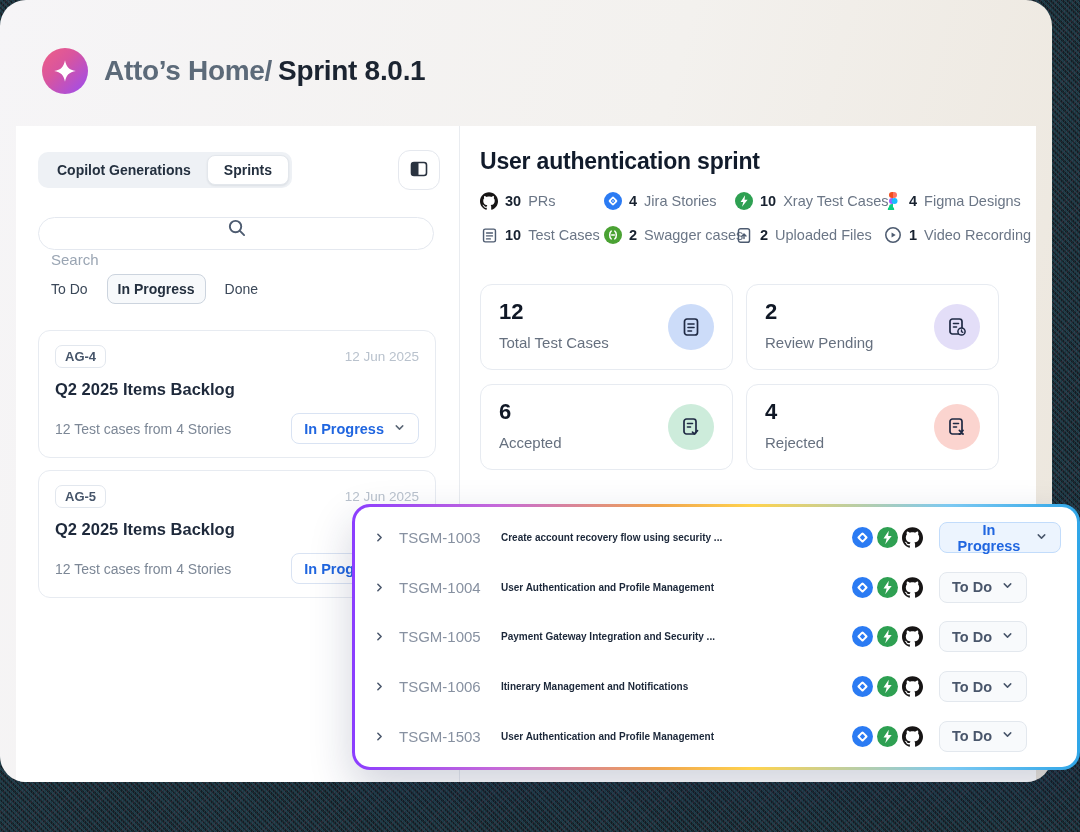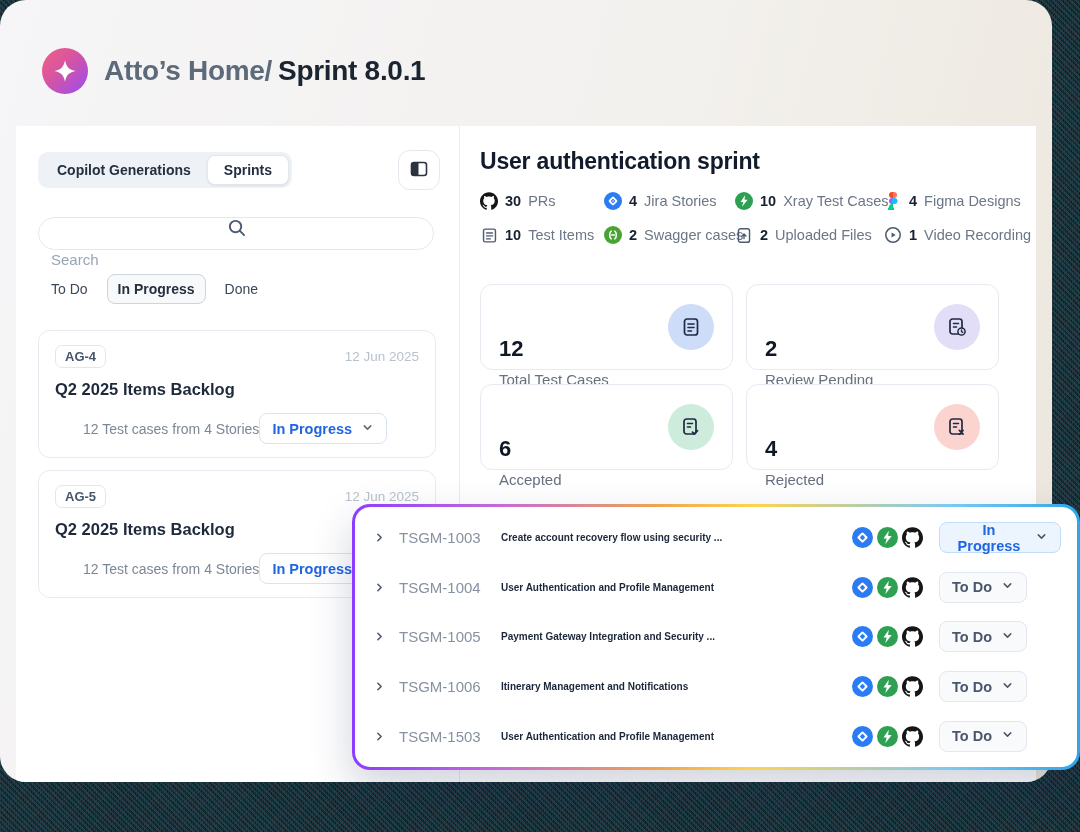--- a/index.html
+++ b/index.html
@@ -67,21 +67,21 @@
 
   .scard{
     position:absolute; left:22px; width:398px; height:128px;
     border:1px solid #e7ebf1; border-radius:12px; background:#fff; padding:14px 16px;
   }
   .scard.c1{ top:204px; } .scard.c2{ top:344px; }
   .scard-top{ display:flex; align-items:center; justify-content:space-between; }
   .badge{ font-size:13px; color:#46556a; border:1px solid #e2e7ee; border-radius:7px; padding:3px 9px; font-weight:600;}
   .date{ font-size:13.5px; color:#b9c2cd; }
   .scard-title{ font-size:16.5px; font-weight:700; color:#1e293b; margin-top:12px; }
-  .scard-bottom{ display:flex; align-items:center; margin-top:14px;margin-left:28px; }
+  .scard-bottom{ display:flex; align-items:center; justify-content:space-between; margin-top:14px; }
   .scard-sub{ font-size:14px; color:#7c8796; }
 
   .chip{ height:31px; border-radius:8px; display:inline-flex; align-items:center; gap:9px; padding:0 12px; font-size:14.5px; font-weight:700; cursor:pointer; border:1px solid transparent; background:#fff; font-family:inherit;}
   .chip.outline-blue{ border-color:#d9e3f3; color:#2066e0; background:#fff;}
   .chip.blue{ background:#ecf4fe; border-color:#c2dcfb; color:#2066e0; }
   .chip.gray{ background:#f8fafc; border-color:#e3e8ee; color:#49566b; font-weight:600;}
 
   
   .main{ flex:1; position:relative; }
   .main-title{ position:absolute; left:20px; top:22px; font-size:23px; font-weight:700; color:#111b2b; letter-spacing:-.2px;}
@@ -95,21 +95,21 @@
   .s-ico{ display:flex; width:18px; height:18px; align-items:center; justify-content:center; flex:0 0 auto;}
 
   .sumgrid{
     position:absolute; left:20px; top:158px;
     display:grid; grid-template-columns:253px 253px; grid-gap:14px 13px;
   }
   .sumcard{
     height:86px; border:1px solid #e7ebf1; border-radius:12px; background:#fff;
     padding:14px 18px; position:relative;
   }
-  .sum-value{ font-size:22px; font-weight:700; color:#101826;margin-top:37px; }
+  .sum-value{ font-size:22px; font-weight:700; color:#101826; }
   .sum-label{ font-size:15px; color:#66707f; margin-top:9px; }
   .sum-ico{
     position:absolute; right:18px; top:50%; transform:translateY(-50%);
     width:46px; height:46px; border-radius:50%; display:flex; align-items:center; justify-content:center;
   }
   .ico-blue{ background:#ccdcf9; } .ico-purple{ background:#e3def8; }
   .ico-green{ background:#cdecdb; } .ico-red{ background:#fbd4cf; }
 
   
   .overlay{
@@ -271,21 +271,21 @@
           <div class="stat">
             <span class="s-ico">
                 <svg width="17" height="17" viewBox="0 0 20 20">
                   <rect x="3" y="2.5" width="14" height="15" rx="2" fill="none" stroke="#4d5b70" stroke-width="1.7"></rect>
                   <line x1="6.5" y1="7" x2="13.5" y2="7" stroke="#4d5b70" stroke-width="1.6" stroke-linecap="round"></line>
                   <line x1="6.5" y1="10.5" x2="13.5" y2="10.5" stroke="#4d5b70" stroke-width="1.6" stroke-linecap="round"></line>
                   <line x1="6.5" y1="14" x2="11" y2="14" stroke="#4d5b70" stroke-width="1.6" stroke-linecap="round"></line>
                 </svg>
               </span>
             <span class="s-count">10</span>
-            <span class="s-label">Test Items</span>
+            <span class="s-label">Test Cases</span>
           </div>
 
           <div class="stat">
             <span class="s-ico">
                 <svg width="18" height="18" viewBox="0 0 20 20">
                   <circle cx="10" cy="10" r="10" fill="#4aa233"></circle>
                   <path d="M8 5.6 C5.8 6.9 5.8 13.1 8 14.4 M12 5.6 C14.2 6.9 14.2 13.1 12 14.4" fill="none" stroke="#fff" stroke-width="1.7" stroke-linecap="round"></path>
                   <line x1="8.6" y1="10" x2="11.4" y2="10" stroke="#fff" stroke-width="1.8" stroke-linecap="round"></line>
                 </svg>
               </span>

